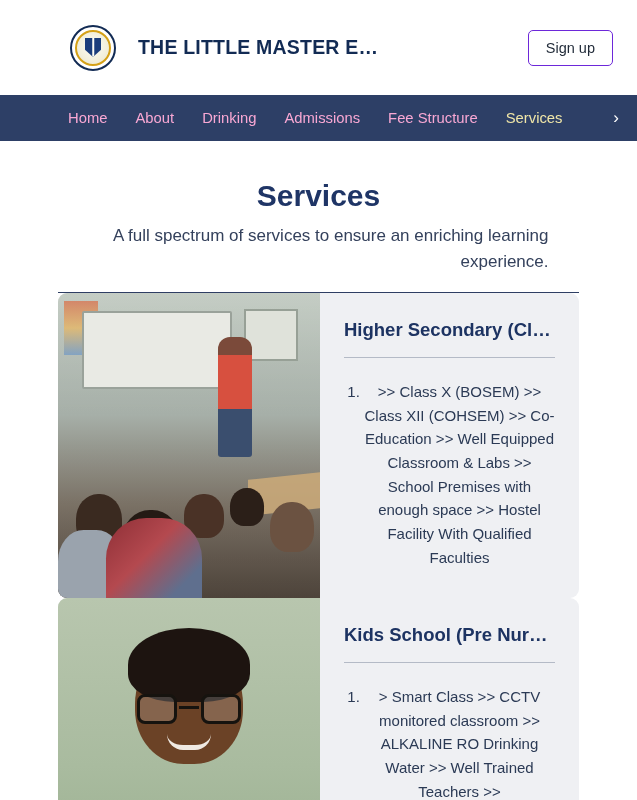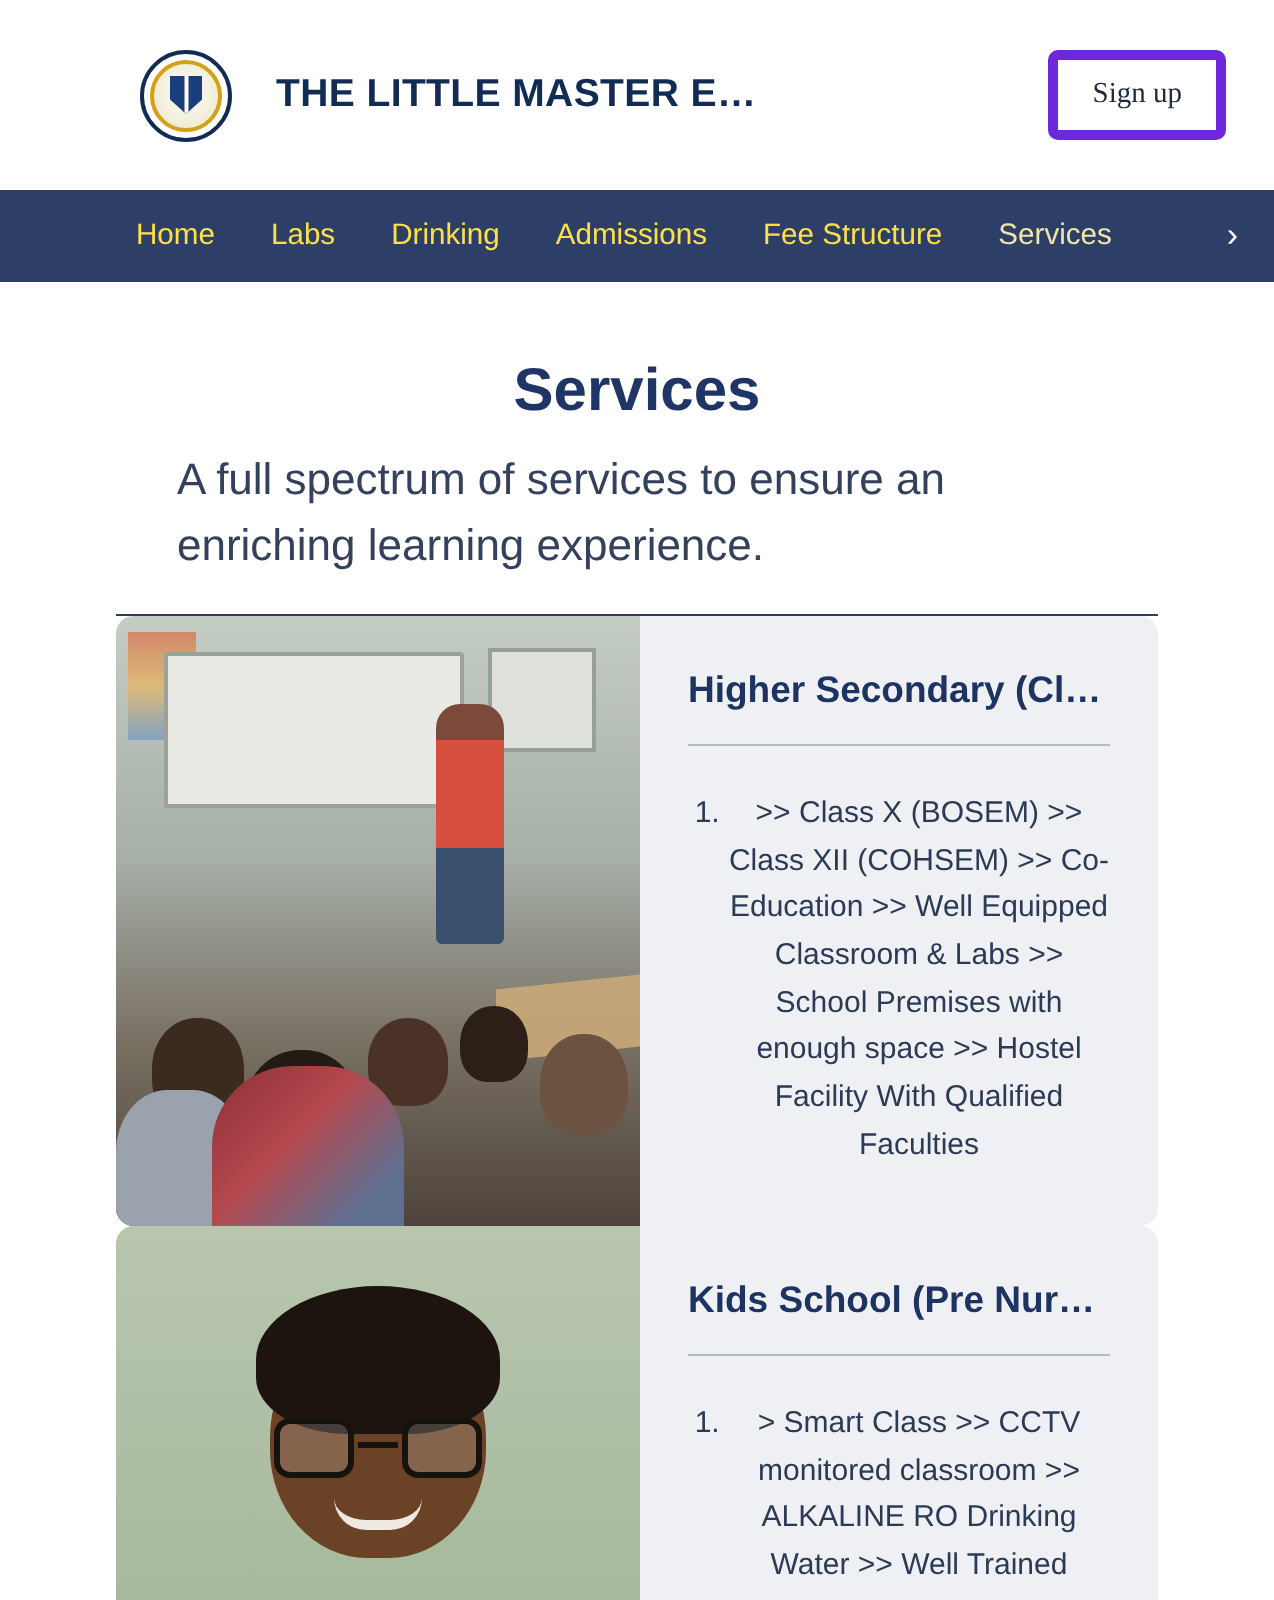--- a/index.html
+++ b/index.html
@@ -86,40 +86,40 @@
     border: none;
     border-radius: 5px;
     font-size: 14.5px;
     padding: 9px 19px;
     cursor: pointer;
     font-family: "Liberation Sans", sans-serif;
   }
   .btn-signup {
     background: #ffffff;
     color: #1f2937;
-    border: 5px solid #6d28d9;
+    border: 1px solid #6d28d9;
     border-radius: 5px;
     font-size: 14.5px;
     padding: 9px 17px;
     cursor: pointer;
-    font-family: Liberation Serif, serif;
+    font-family: Liberation Sans, sans-serif;
   }
 
   
   .navbar {
     height: 46px;
     background: #2d3f66;
     display: flex;
     align-items: center;
     padding-left: 68px;
     position: relative;
     overflow: hidden;
   }
   .nav-item {
-    color: #fde047;
+    color: #f9a8d4;
     font-size: 14.8px;
     margin-right: 28px;
     white-space: nowrap;
     cursor: pointer;
   }
   .nav-item.active { color: #f0e6a8; }
   .nav-arrow {
     position: absolute;
     right: 12px;
     top: 0;
@@ -141,22 +141,22 @@
     background: #ffffff;
   }
   .section-title {
     text-align: center;
     font-size: 30px;
     font-weight: bold;
     color: #1f3566;
     margin-top: 38px;
   }
   .section-sub {
-    text-align: left;
-    font-size: 22px;
+    text-align: right;
+    font-size: 17px;
     color: #34415c;
     line-height: 1.5;
     margin: 10px auto 0;
     max-width: 460px;
   }
   .divider {
     height: 1px;
     background: #2e3e63;
     margin: 18px 0 0;
   }
@@ -327,21 +327,21 @@
         </div>
     </div>
     <div class="brand">THE LITTLE MASTER ENGLISH…</div>
     <div class="header-actions">
       <button class="btn-signup">Sign up</button>
     </div>
   </div>
 
   <div class="navbar">
     <div class="nav-item">Home</div>
-    <div class="nav-item">Labs</div>
+    <div class="nav-item">About</div>
     <div class="nav-item">Drinking</div>
     <div class="nav-item">Admissions</div>
     <div class="nav-item">Fee Structure</div>
     <div class="nav-item active">Services</div>
     <div class="nav-arrow">›</div>
   </div>
 
   <div class="main">
     <div class="section-title">Services</div>
     <div class="section-sub">A full spectrum of services to ensure an enriching learning experience.</div>

